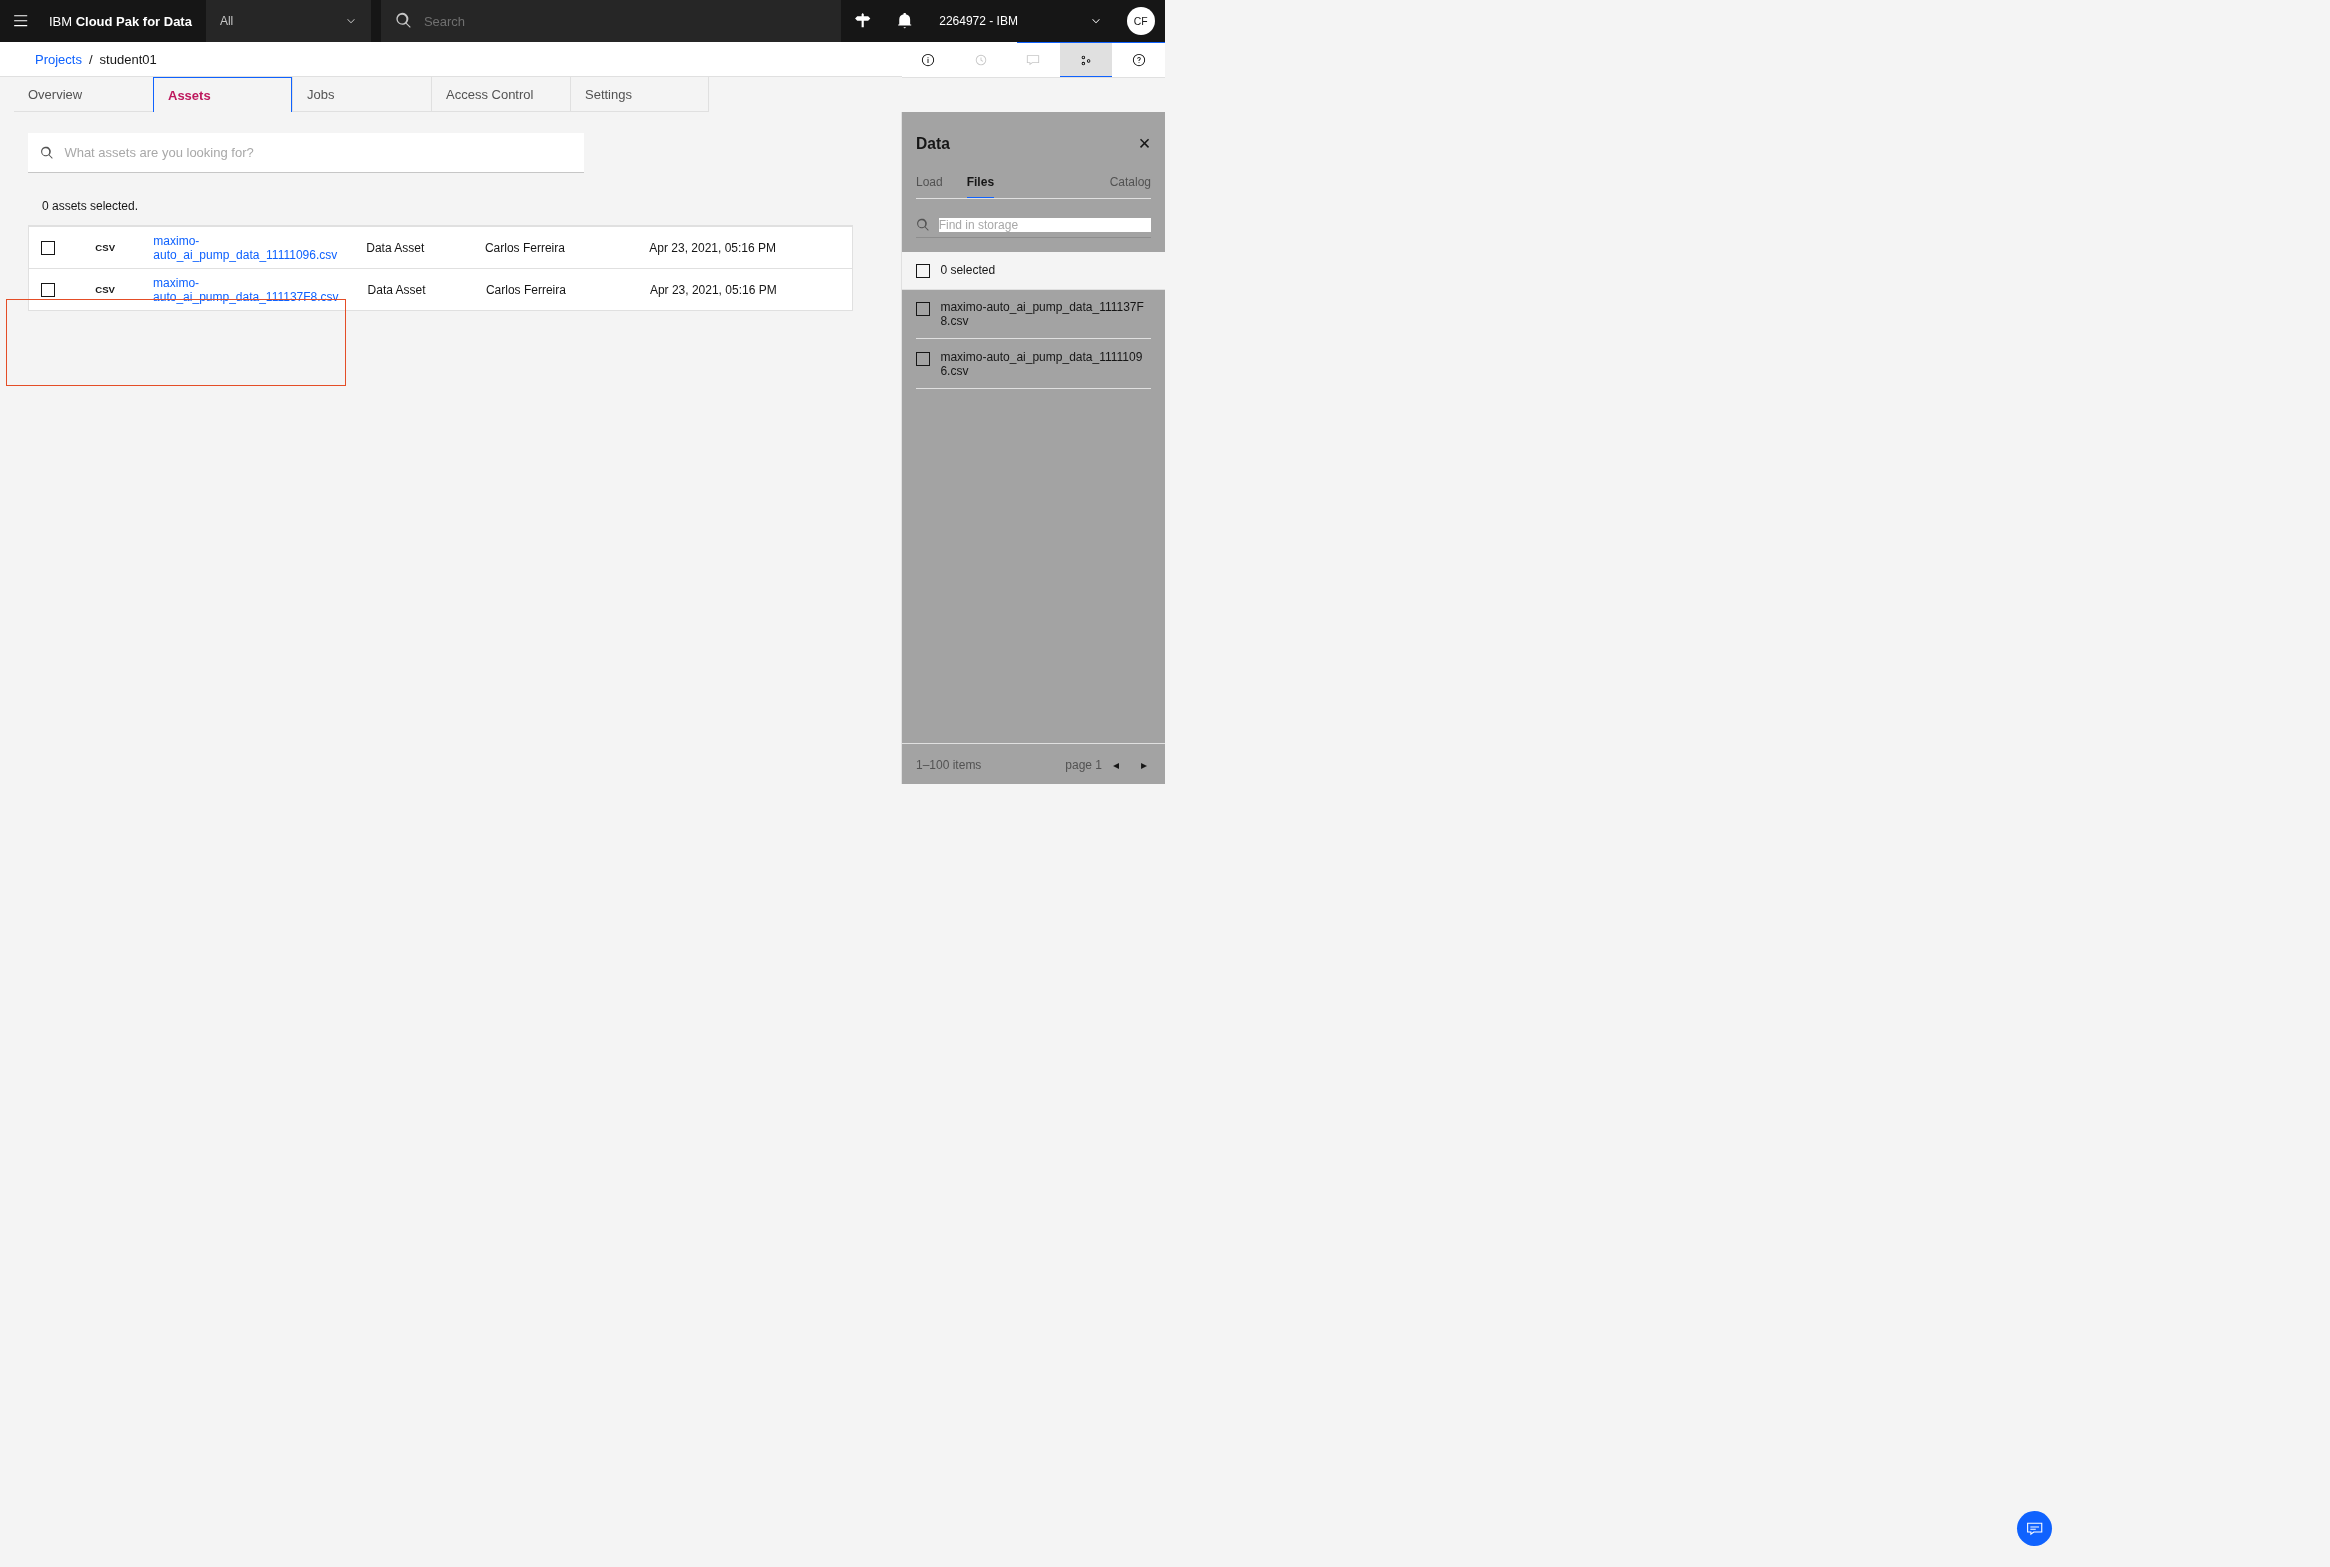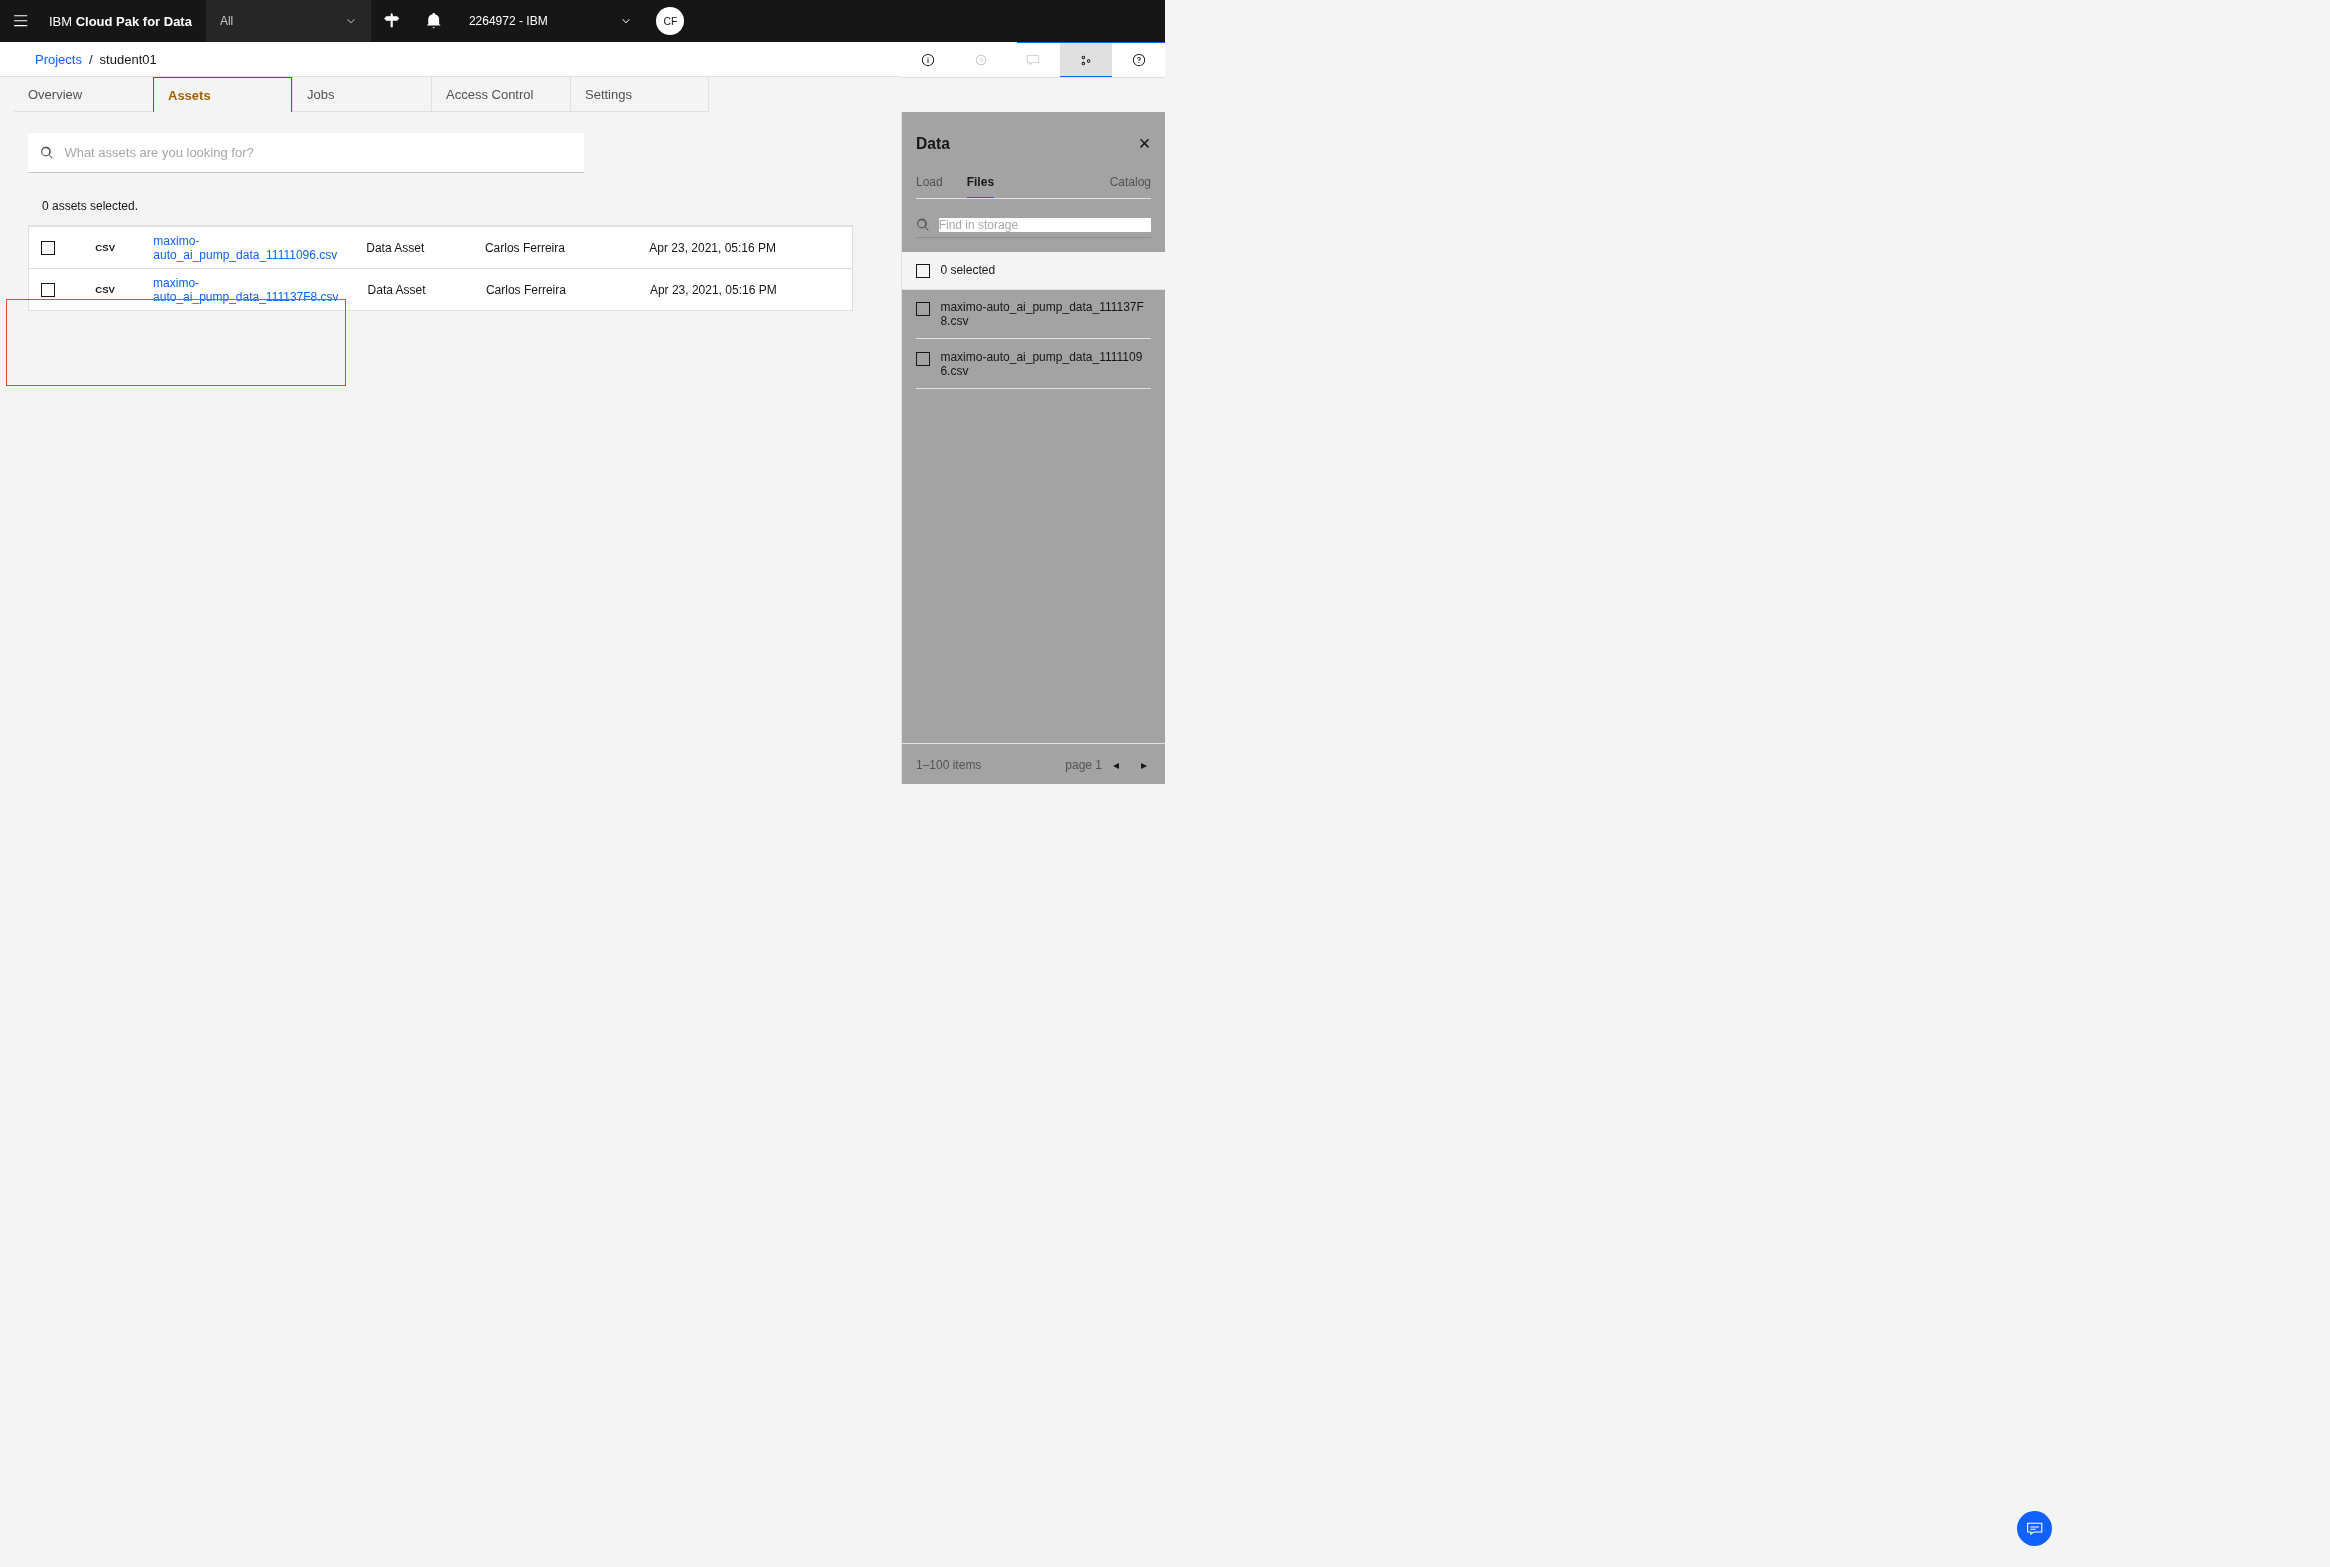--- a/index.html
+++ b/index.html
@@ -142,21 +142,21 @@
     align-items: center;
     padding: 0 14px;
     width: 139px;
     font-size: 13px;
     color: #525252;
     cursor: pointer;
     border-left: 0.9px solid #e0e0e0;
     border-bottom: 0.9px solid #e0e0e0;
   }
   .tab.active {
-    color: #a16207;
+    color: #be185d;
     font-weight: 600;
     border: 1.7px solid #0f62fe;
     border-bottom: none;
     background: #f4f4f4;
   }
   .tabs-right-border { flex:1; }
   
   .main {
     display: flex;
     height: calc(100% - 111px);
@@ -352,20 +352,26 @@
   <div class="brand">
     <span class="light">IBM</span>
     <span class="bold">Cloud Pak for Data</span>
   </div>
   <div class="dropdown-all">
     <span>All</span>
     <svg class="chev-down" viewBox="0 0 16 16">
         <path fill="#c6c6c6" d="M8 11L3 6l.7-.7L8 9.6l4.3-4.3.7.7z"></path>
       </svg>
   </div>
+  <div class="search-area">
+    <svg width="17.4" height="17.4" viewBox="0 0 32 32">
+        <path d="M29 27.6l-7.5-7.5A11 11 0 1 0 20 21.4l7.5 7.5zM5 13a8 8 0 1 1 8 8 8 8 0 0 1-8-8z"></path>
+      </svg>
+    <input type="text" placeholder="Search" style="">
+  </div>
   <div class="header-icons">
     <div class="header-icon" style="width:42px;">
       <svg width="17.4" height="17.4" viewBox="0 0 32 32">
           <path fill="#fff" d="M16 2l-2 2v4H6l-4 4 4 4h8v12h4V16h8l4-4-4-4h-8V4z"></path>
         </svg>
     </div>
     <div class="header-icon">
       <svg width="17.4" height="17.4" viewBox="0 0 32 32">
           <path fill="#fff" d="M28 23h-2v-9a10 10 0 0 0-8-9.8V2h-4v2.2A10 10 0 0 0 6 14v9H4v2h24zM14 28a2 2 0 0 0 4 0z"></path>
         </svg>

